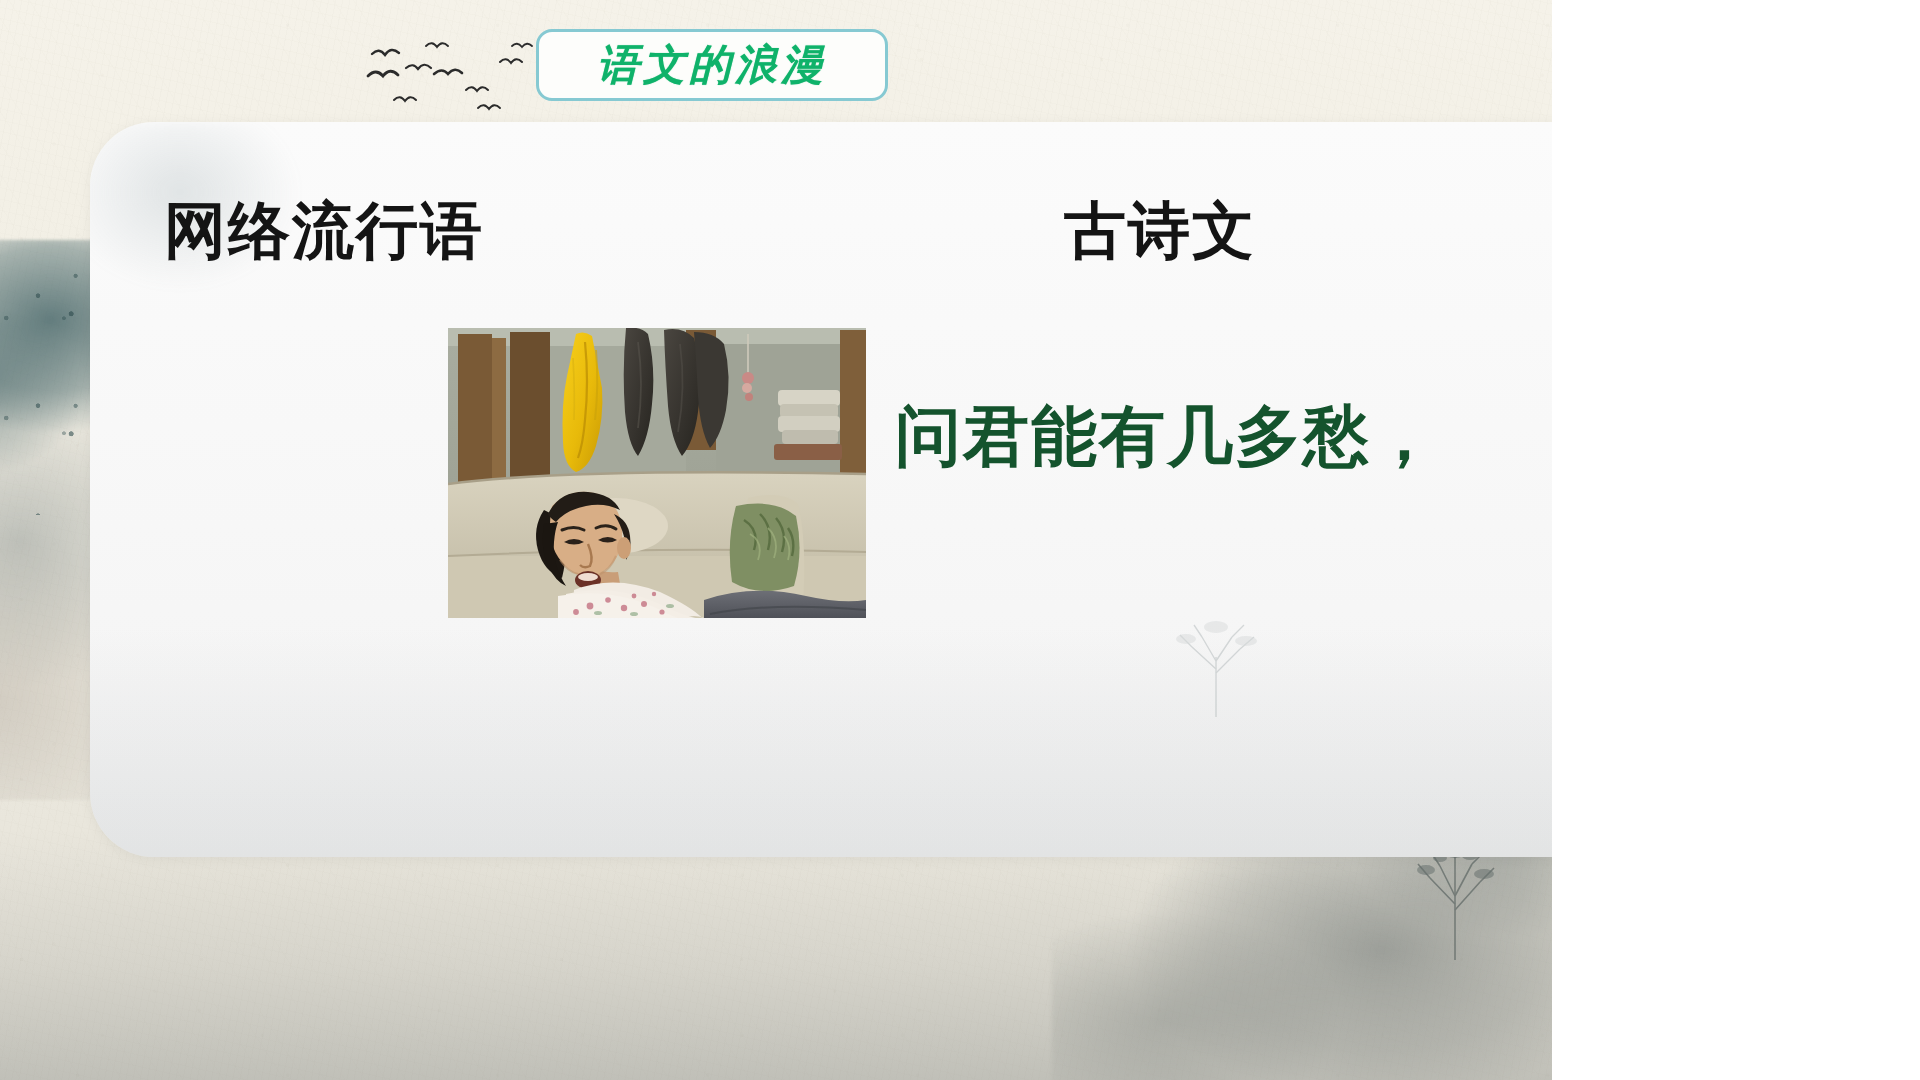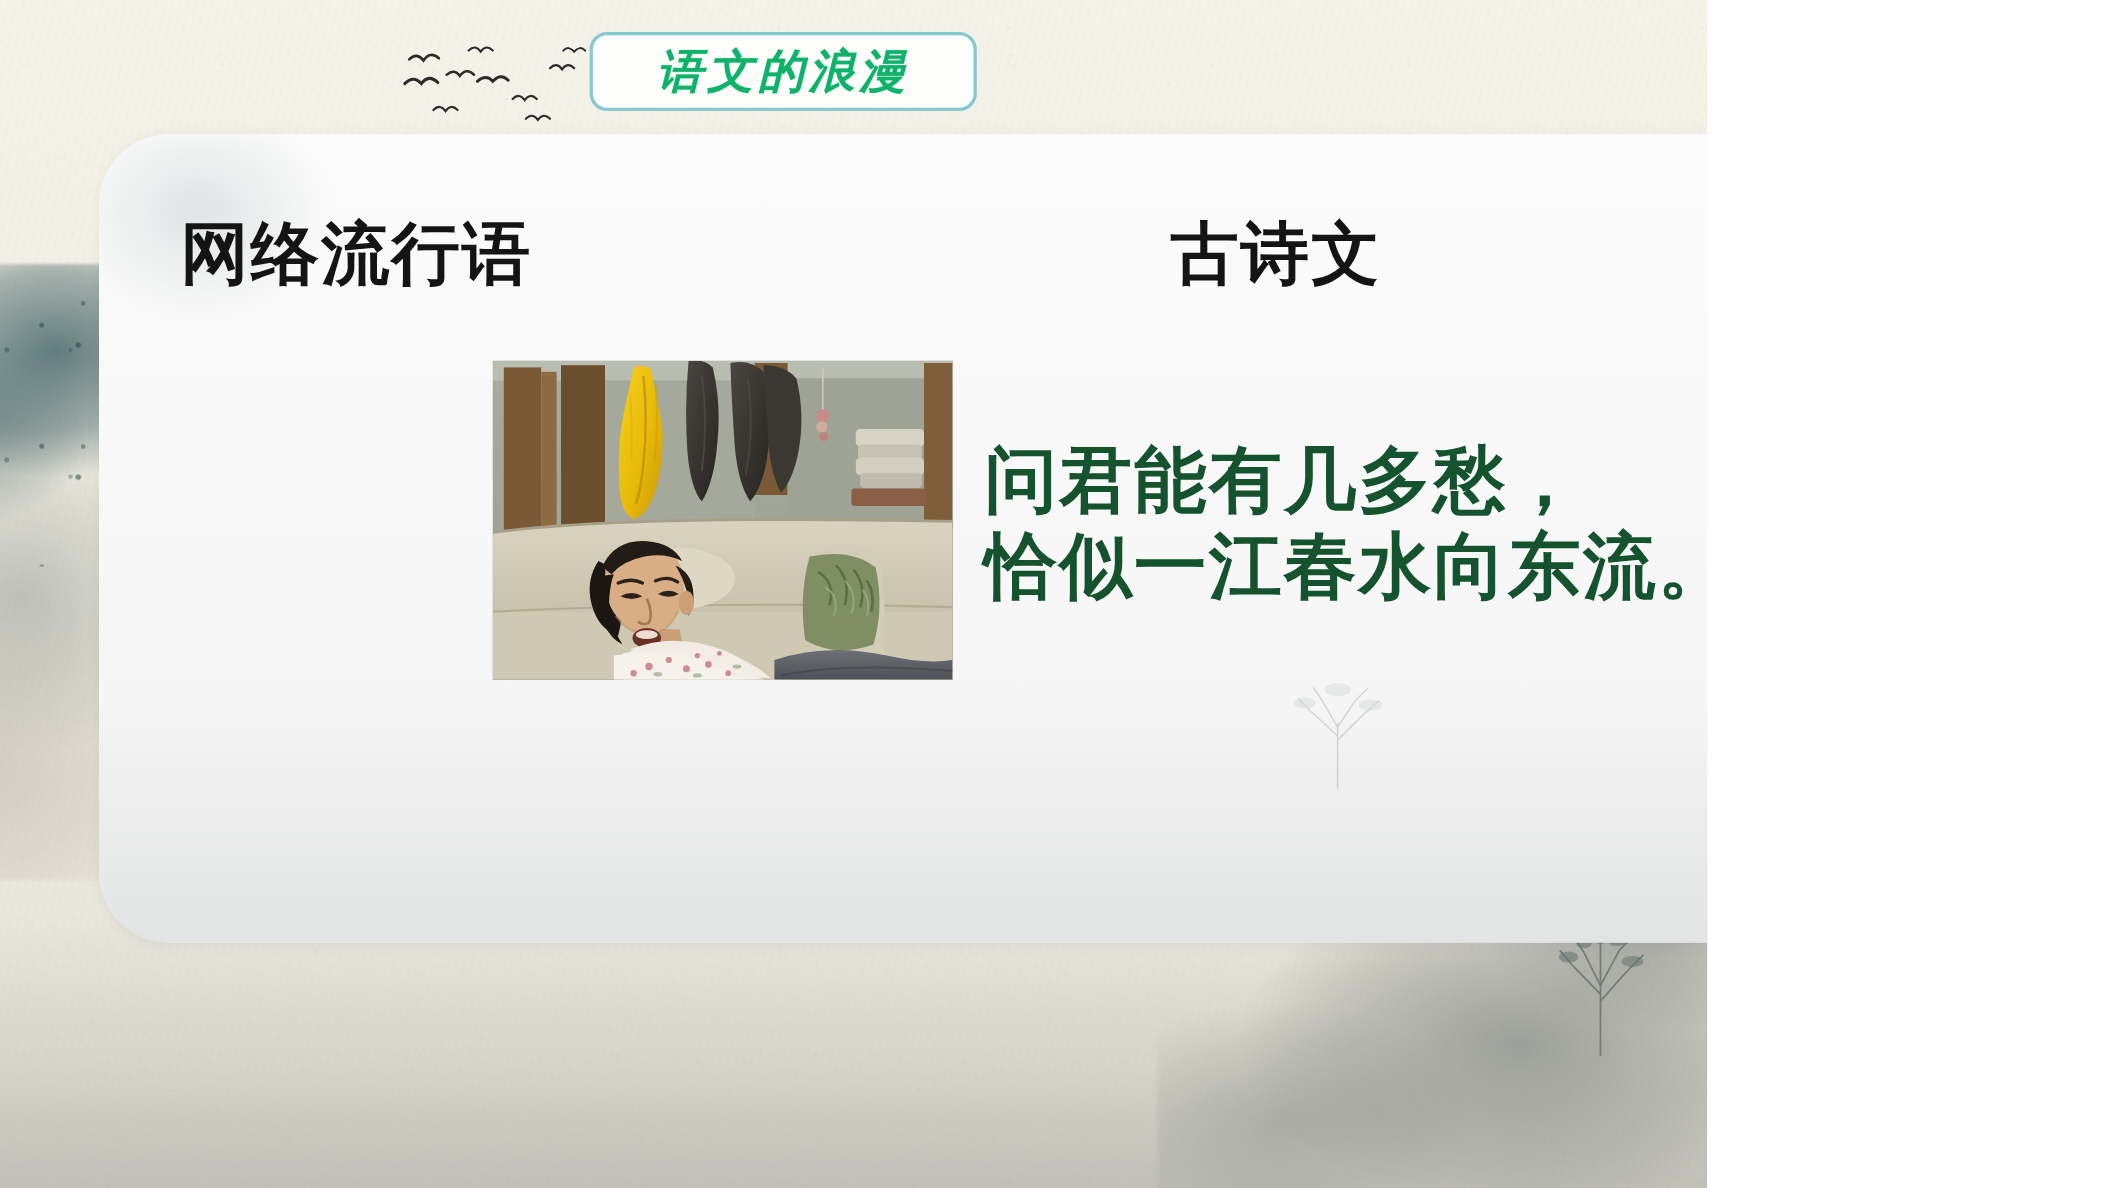--- a/index.html
+++ b/index.html
@@ -421,16 +421,15 @@
         <ellipse cx="222" cy="278" rx="4" ry="2"></ellipse>
       </g>
 
       <path d="M256 272 q48 -16 102 -4 q36 8 60 4 l0 18 l-162 0 z" fill="url(#pantG)"></path>
       <path d="M262 286 q60 -12 156 -4" stroke="#3f4248" stroke-width="2" fill="none" opacity=".6"></path>
     </svg>
   </div>
 
   <div class="poem">
     <span class="poem-line">问君能有几多愁，</span>
-    <span class="poem-line">恰似一江春水向东流。</span>
   </div>
 
 </div>
 
 </body></html>

